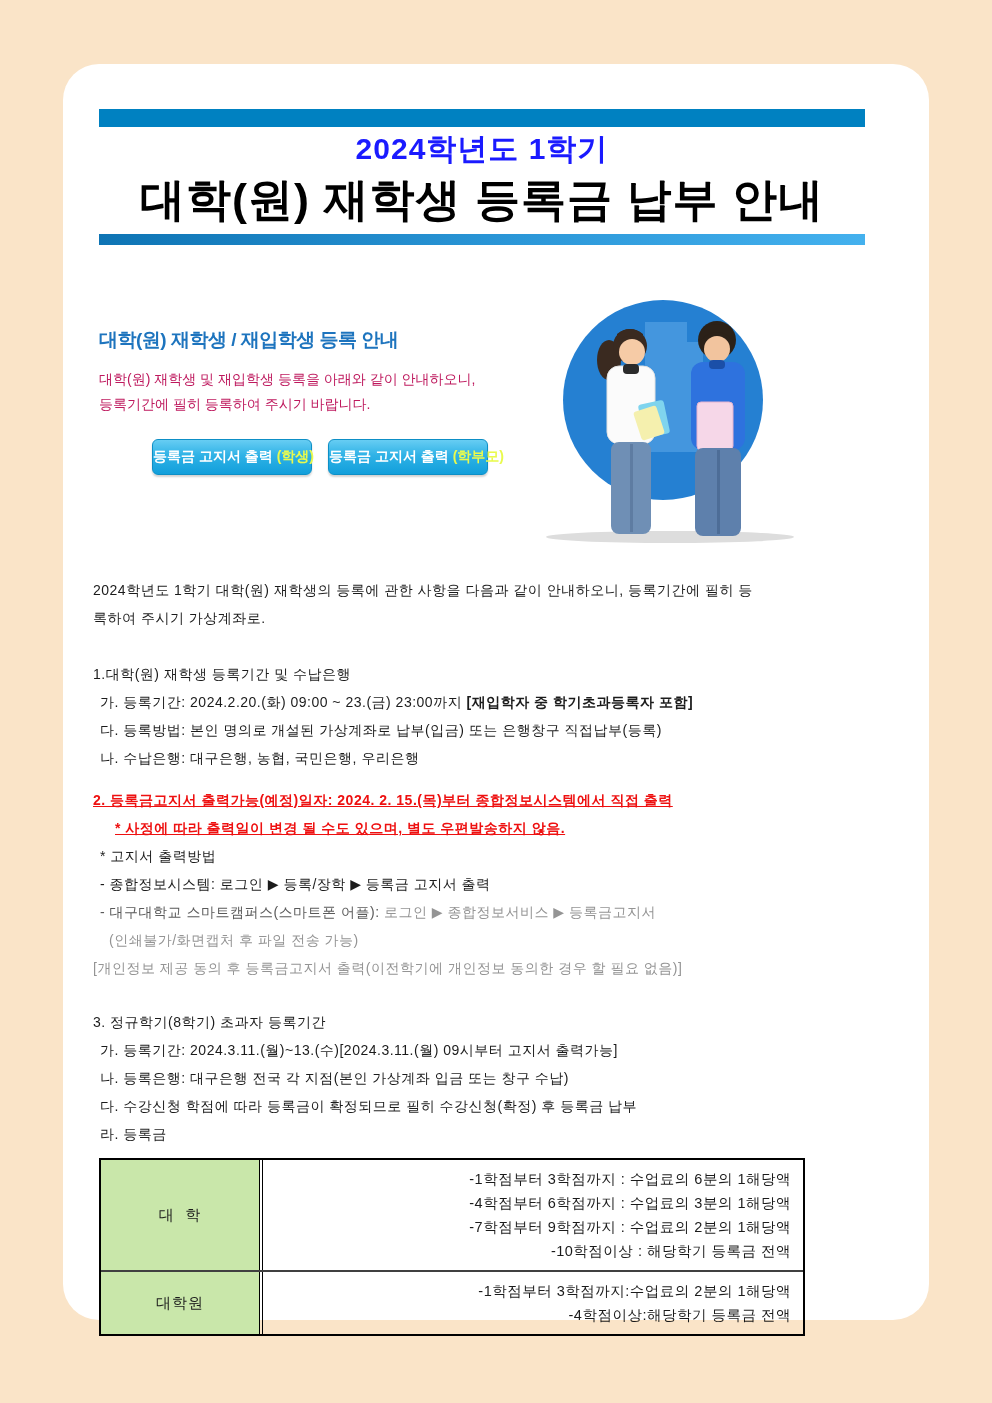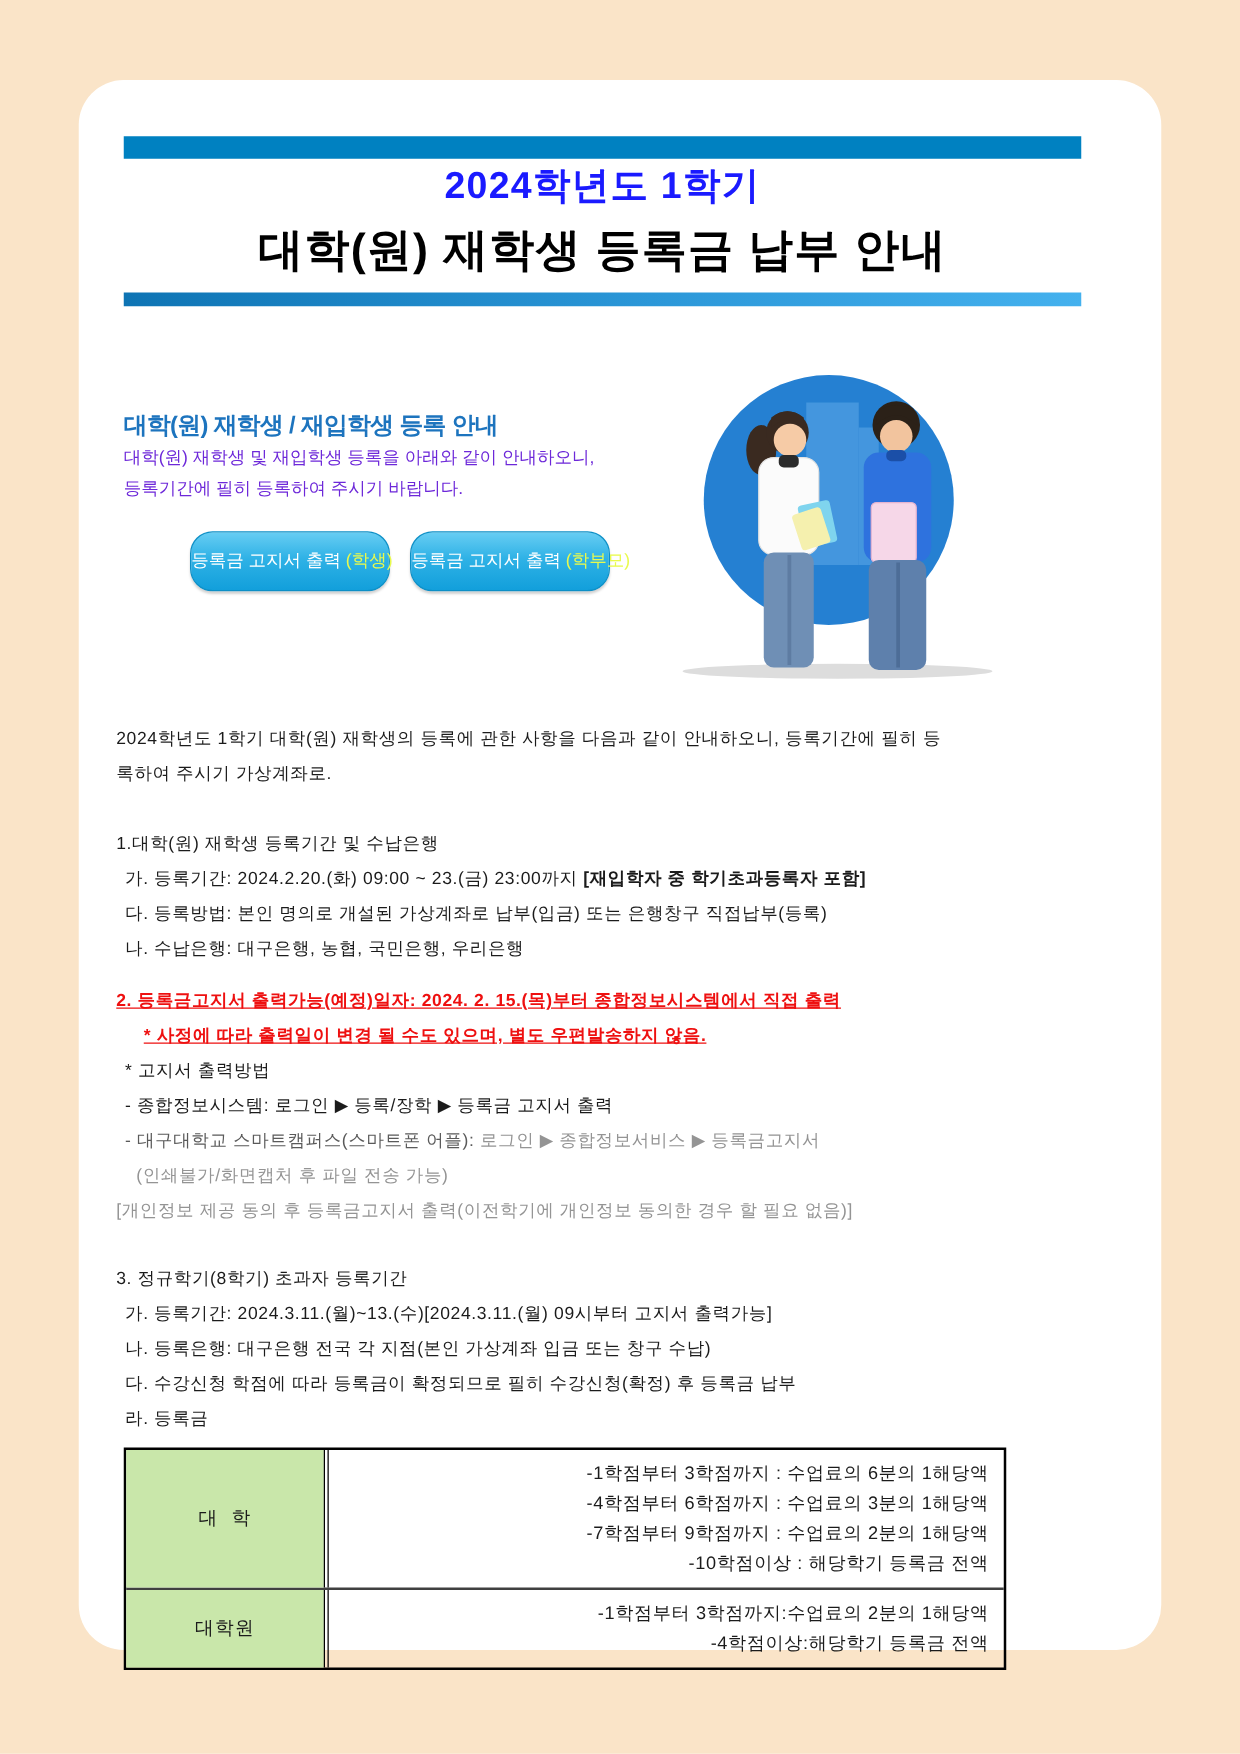--- a/index.html
+++ b/index.html
@@ -5,31 +5,31 @@
   * { margin:0; padding:0; box-sizing:border-box; }
   html,body { width:992px; height:1403px; }
   body { font-family:"Liberation Sans","DejaVu Sans",sans-serif; }
   .page { position:relative; width:992px; height:1403px; background:#FAE4C8; overflow:hidden; }
   .card { position:absolute; left:63px; top:64px; width:866px; height:1256px; background:#FFFFFF; border-radius:36px; }
 
   
   .header-wrap { position:absolute; left:36px; top:0; width:766px; }
   .topbar { margin-top:45px; height:18px; background:#0081C1; }
   .semester { text-align:center; font-size:30px; font-weight:bold; color:#1A1AFF; line-height:42px; margin-top:1px; letter-spacing:1px; }
-  .main-title { text-align:center; font-size:36px; font-weight:900; color:#000; line-height:60px; letter-spacing:1px; }
+  .main-title { text-align:center; font-size:45px; font-weight:900; color:#000; line-height:60px; letter-spacing:1px; }
   .gradbar { height:11px; margin-top:4px; background:linear-gradient(90deg,#0E74B4 0%,#2B97D8 55%,#44B1EE 100%); }
 
   
   .banner { position:absolute; left:36px; top:225px; width:740px; height:262px; background:#fff; }
   .b-title { margin-top:38px; font-size:19px; font-weight:bold; color:#1D74BE; letter-spacing:-0.5px; white-space:nowrap; }
-  .b-sub { font-size:14px; color:#6d28d9; line-height:25px; }
+  .b-sub { margin-top:14px; font-size:14px; color:#be185d; line-height:25px; }
   .b-buttons { margin-top:22px; margin-left:53px; display:flex; gap:16px; }
-  .b-btn { width:160px; height:48px; border:1px solid #0D8FC6; border-radius:18px;
+  .b-btn { width:160px; height:36px; border:1px solid #0D8FC6; border-radius:6px;
            background:linear-gradient(180deg,#67CDF3 0%,#2FB2E6 45%,#129FDB 100%);
-           color:#fff; font-size:14px; font-weight:normal; cursor:pointer;
+           color:#fff; font-size:14px; font-weight:bold; cursor:pointer;
            box-shadow:0 2px 2px rgba(0,0,0,0.18); white-space:nowrap; }
   .b-btn .accent { color:#E9FA4D; }
   .b-photo { position:absolute; left:446px; top:5px; width:250px; height:252px; }
 
   
   .bodytext { position:absolute; left:30px; top:512px; width:812px; font-size:14px;
               letter-spacing:0.5px; line-height:28px; color:#1B1B1B; }
   .ln { white-space:nowrap; }
   .ind1 { padding-left:7px; }
   .ind2 { padding-left:22px; }

